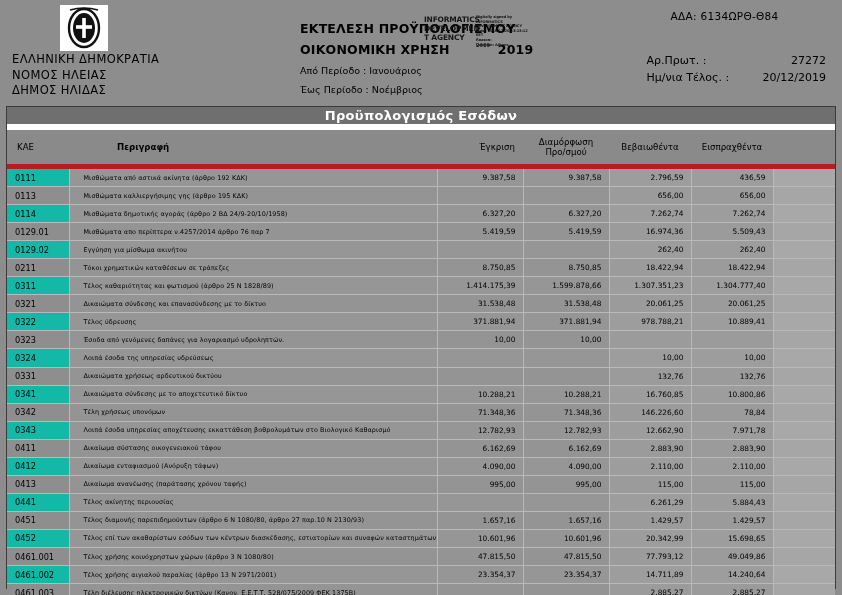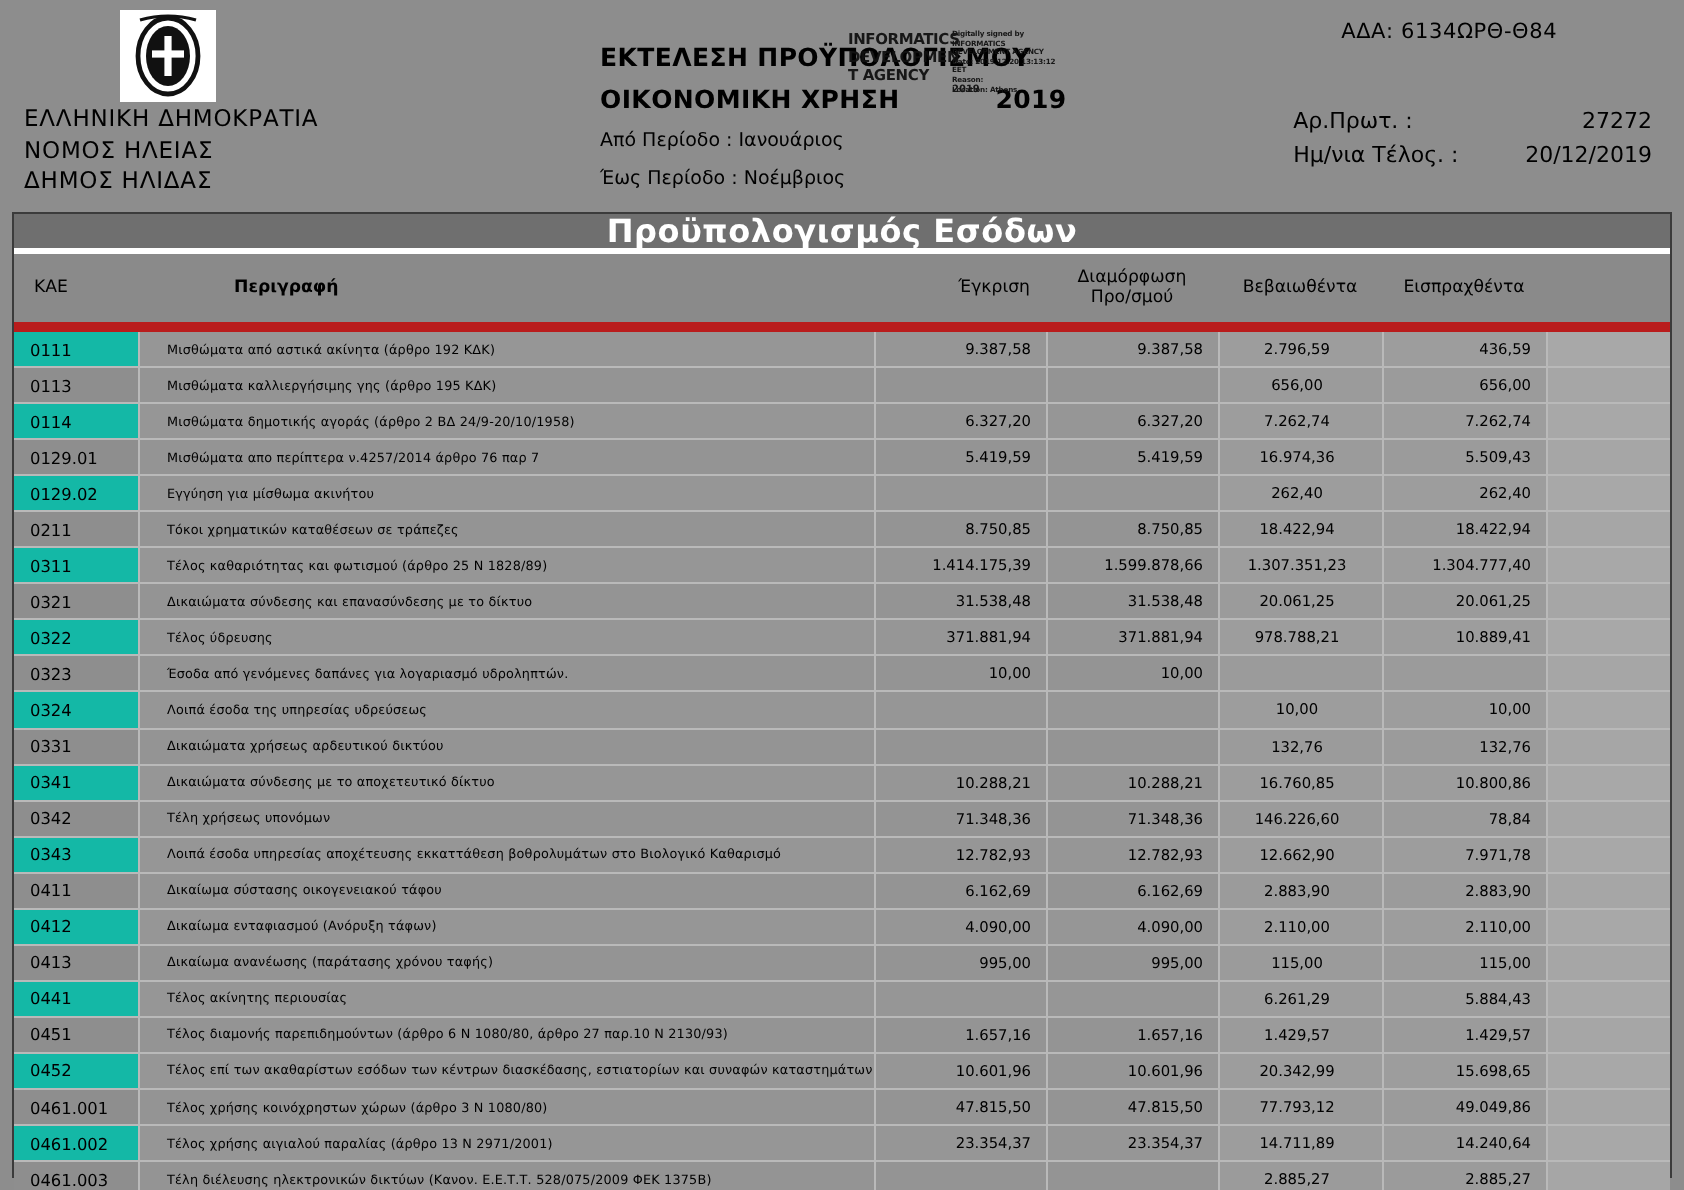--- a/index.html
+++ b/index.html
@@ -147,26 +147,26 @@
     right: 6px;
     bottom: 6px;
     border: 1px solid #3b3b3b;
     background: #9a9a9a;
     box-sizing: border-box;
   }
   .band-title {
     background: #6f6f6f;
     color: #ffffff;
     text-align: center;
-    font-size: 16px;
+    font-size: 13px;
     font-weight: bold;
     letter-spacing: 0.3px;
     height: 17px;
     line-height: 17px;
-    border-bottom: 3px solid #ffffff;
+    border-bottom: 6px solid #ffffff;
   }
   table {
     border-collapse: collapse;
     width: 100%;
     table-layout: fixed;
   }
   thead th {
     background: #8a8a8a;
     font-size: 8.6px;
     font-weight: 400;
@@ -202,21 +202,21 @@
     text-align: left;
     letter-spacing: 0.1px;
     border-right: 1px solid #b9b9b9;
   }
   tbody td.num {
     font-size: 7.4px;
     text-align: right;
     padding-right: 7px;
     border-right: 1px solid #b9b9b9;
   }
-  tbody td.num.c3 { background: #9d9d9d; text-align: center; }
+  tbody td.num.c3 { background: #9d9d9d; }
   tbody td.num.c4 { background: #9d9d9d; border-right: 1px solid #b9b9b9; }
   tbody td.pad { background: #a8a8a8; border-right: none; }
 
   tbody tr:nth-child(even) td { background: #949494; }
   tbody tr:nth-child(even) td.kae { background: #8e8e8e; }
   tbody tr:nth-child(even) td.num.c3,
   tbody tr:nth-child(even) td.num.c4 { background: #9b9b9b; }
   tbody tr:nth-child(even) td.pad { background: #a6a6a6; }
 </style>
 </head>

